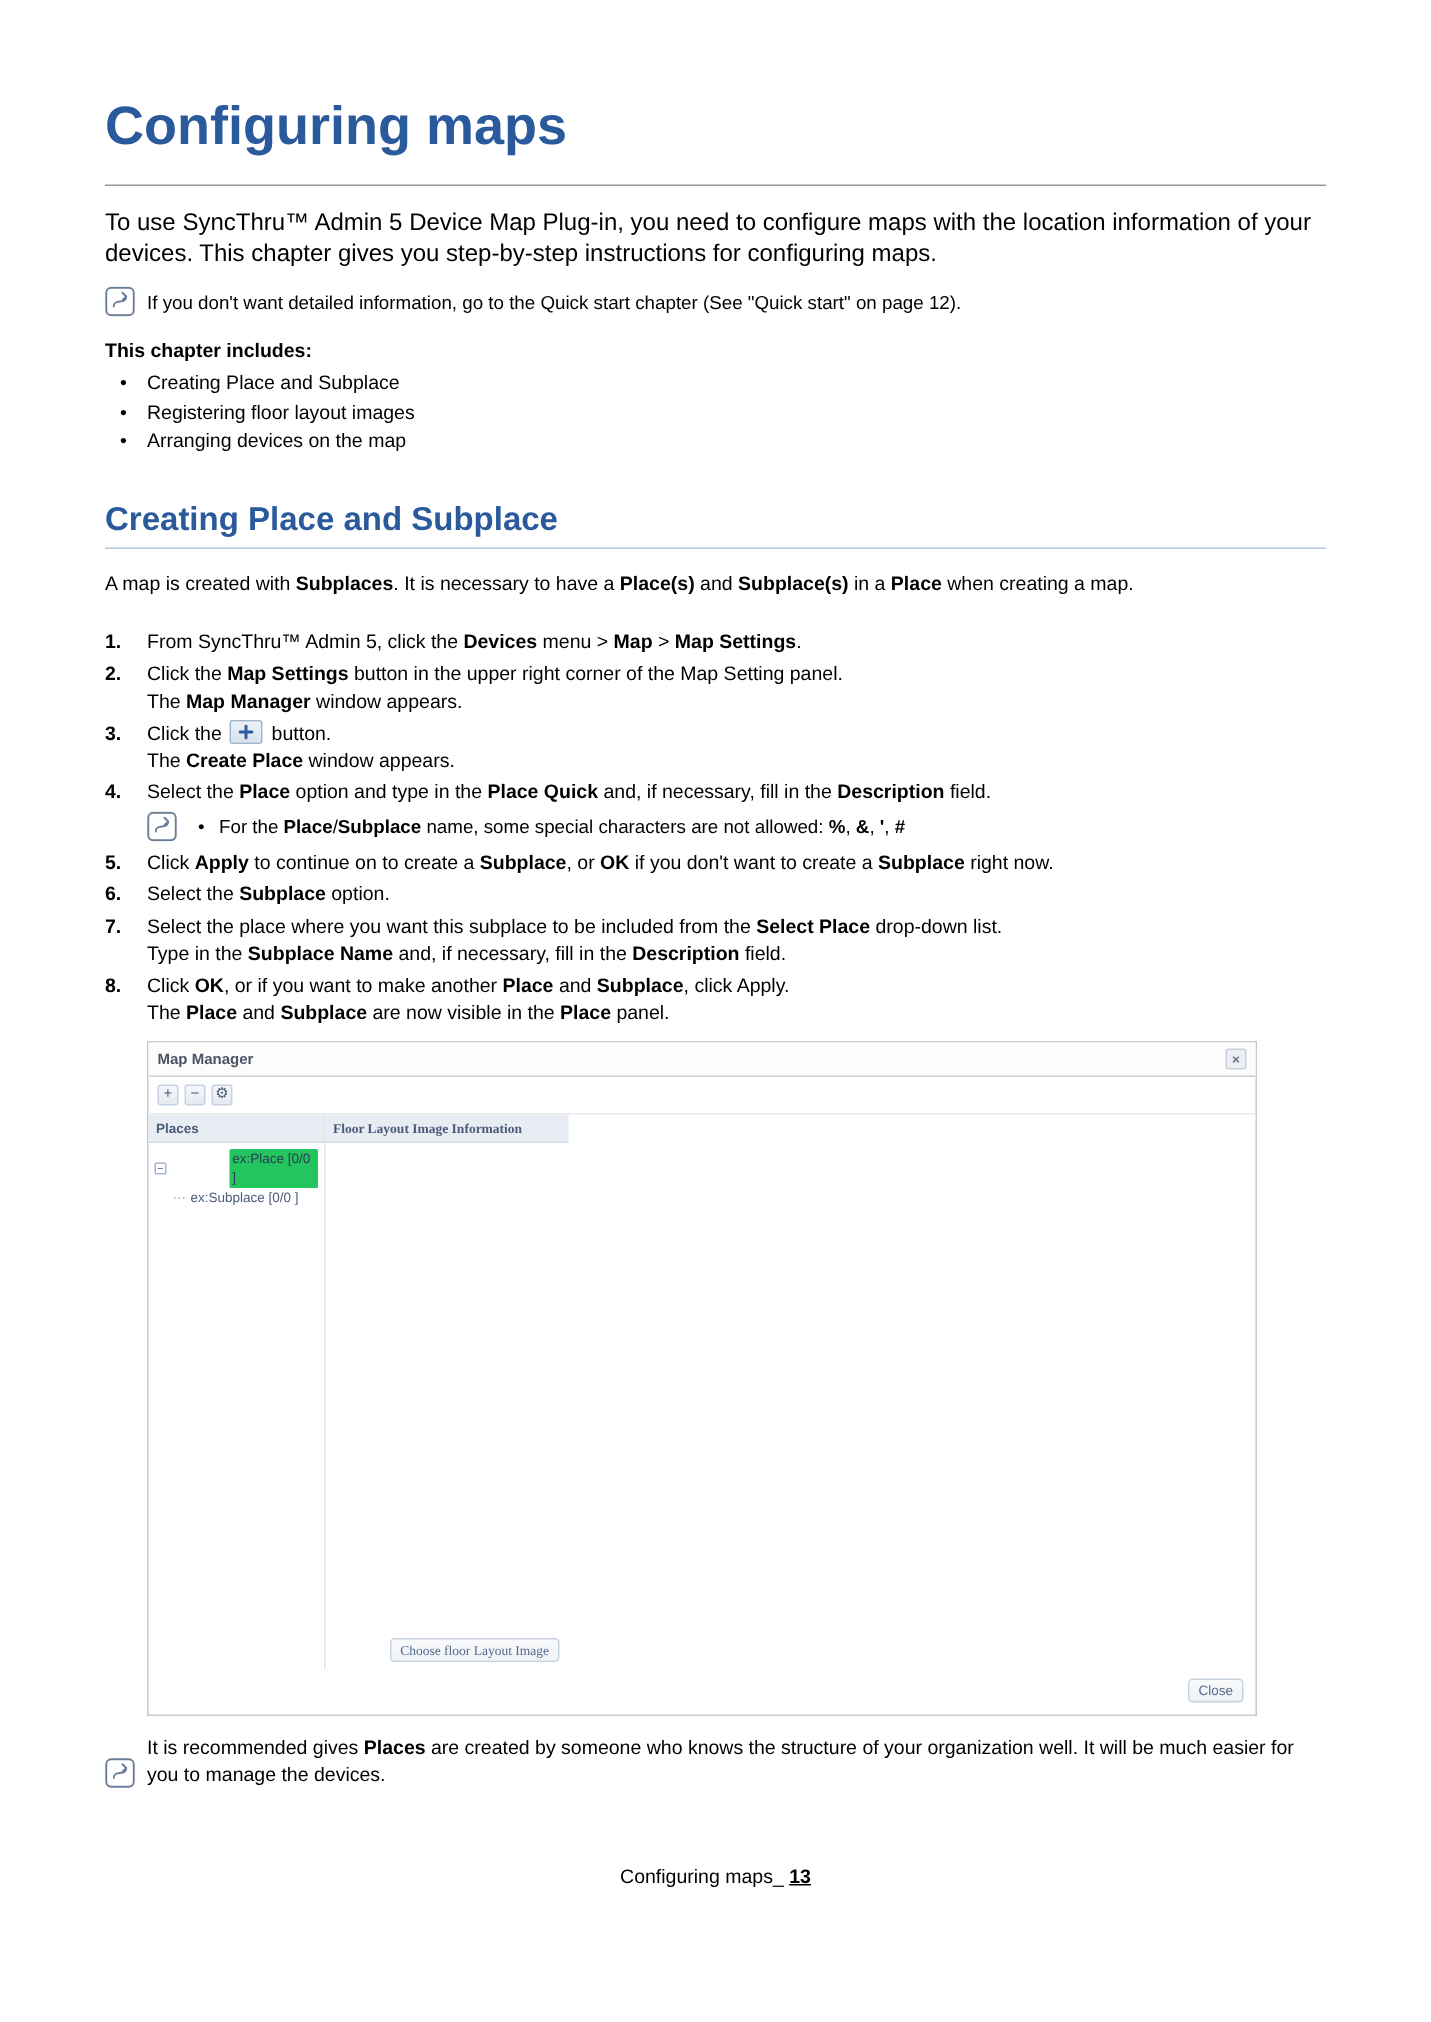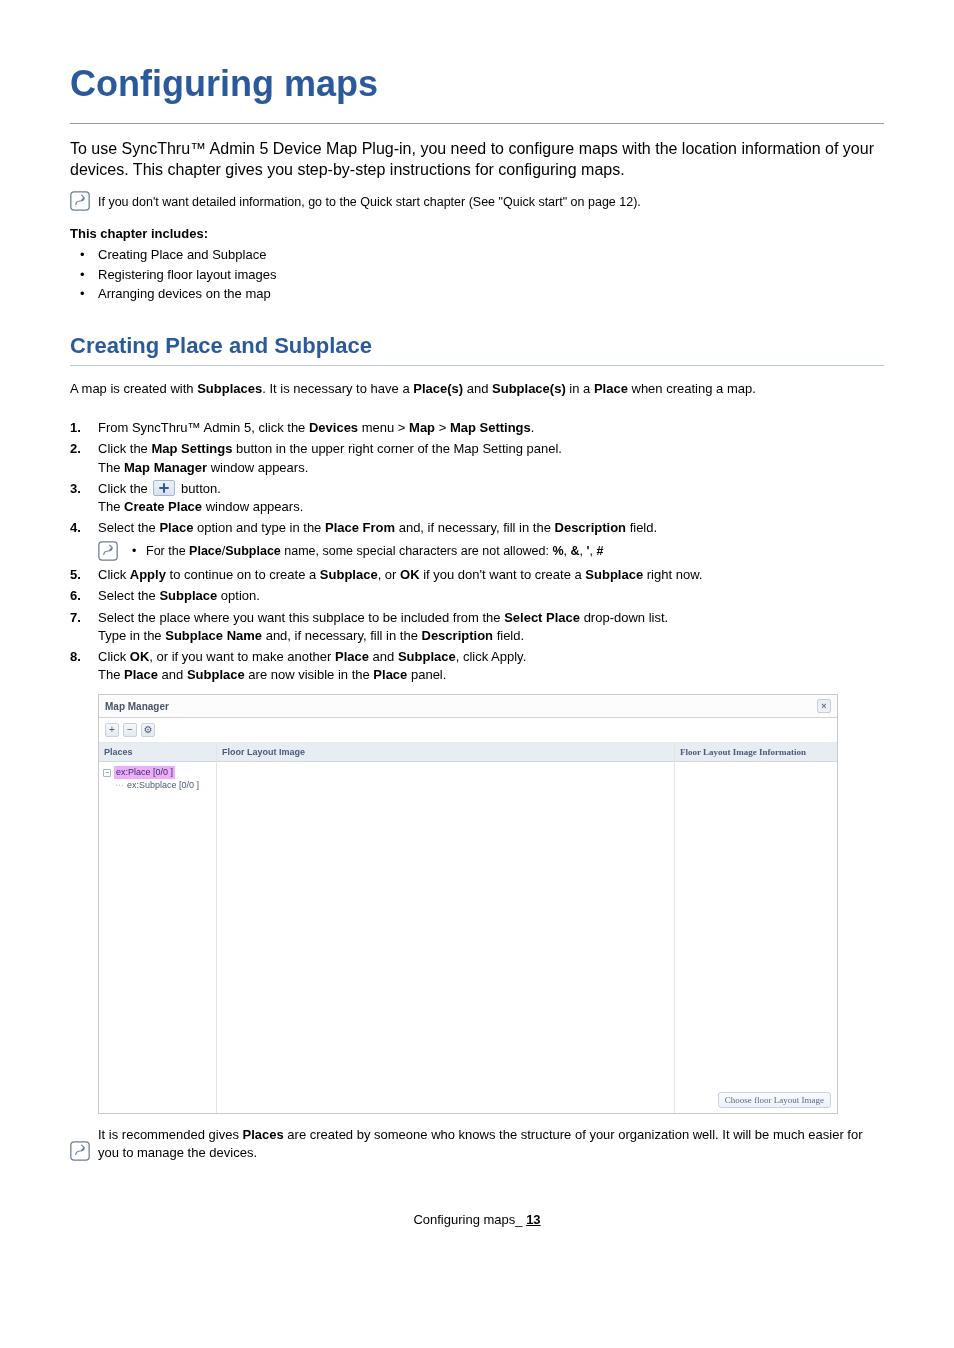--- a/index.html
+++ b/index.html
@@ -211,24 +211,25 @@
     color: #4b5b7a;
     line-height: 1.4;
   }
   .mm-tree .row { display:flex; align-items:center; gap:3px; }
   .mm-tree .row.child { padding-left: 12px; }
   .mm-tree .exp {
     width:8px;height:8px;border:1px solid #a3b4cf;display:inline-flex;align-items:center;justify-content:center;font-size:7px;line-height:1;border-radius:1px;
   }
   .mm-tree .dot { font-size:9px; color:#9fb0c9; }
   .mm-tree .sel {
-    background:#f0abfc;
+    background:#22c55e;
     padding: 0 2px;
     border-radius:1px;
     color:#2b3a56;
+    margin-left:39px;
   }
   .mm-right-body { flex:1; }
   .mm-choose {
     padding: 5px 6px;
     display:flex;
     justify-content:flex-end;
   }
   .mm-btn {
     display:inline-block;
     padding: 1px 6px;
@@ -293,21 +294,21 @@
   </li>
   <li><span class="num">3.</span>
     <span>Click the </span><span class="plus-btn">
         <svg viewBox="0 0 10 10">
           <path d="M5 1 V9 M1 5 H9" stroke="#2e5a9e" stroke-width="2" stroke-linecap="round"></path>
         </svg>
       </span><span> button.</span>
     <div class="subline"><span>The </span><span class="bold">Create Place</span><span> window appears.</span></div>
   </li>
   <li><span class="num">4.</span>
-    <span>Select the </span><span class="bold">Place</span><span> option and type in the </span><span class="bold">Place From</span><span> and, if necessary, fill in the </span><span class="bold">Description</span><span> field.</span>
+    <span>Select the </span><span class="bold">Place</span><span> option and type in the </span><span class="bold">Place Quick</span><span> and, if necessary, fill in the </span><span class="bold">Description</span><span> field.</span>
     <div class="note-sub-wrap">
       <span class="note-icon">
         <svg viewBox="0 0 24 24">
             <rect x="1" y="1" width="22" height="22" rx="4" fill="none" stroke="#6b7d96" stroke-width="1.5"></rect>
             <path d="M7 16 C7 9 17 15 17 8 M14 5 L17 8 L14 11" fill="none" stroke="#6b7d96" stroke-width="1.5" stroke-linecap="round" stroke-linejoin="round"></path>
           </svg>
       </span>
       <ul class="subbullets">
         <li>
           <span>For the </span><span class="bold">Place</span><span>/</span><span class="bold">Subplace</span><span> name, some special characters are not allowed: </span><span class="bold">%</span><span>, </span><span class="bold">&amp;</span><span>, </span><span class="bold">'</span><span>, </span><span class="bold">#</span>
@@ -349,30 +350,30 @@
           <div class="row">
               <span class="exp">−</span>
               <span class="sel">ex:Place [0/0 ]</span>
             </div>
           <div class="row child">
               <span class="dot">⋯</span>
               <span>ex:Subplace [0/0 ]</span>
             </div>
         </div>
       </div>
-      <div class="mm-center">
-        <div class="mm-colhdr">Floor Layout Image</div>
-      </div>
       <div class="mm-right">
         <div class="mm-colhdr">Floor Layout Image Information</div>
         <div class="mm-right-body"></div>
         <div class="mm-choose">
           <span class="mm-btn">Choose floor Layout Image</span>
         </div>
       </div>
+    </div>
+    <div class="mm-footer">
+      <span class="mm-btn">Close</span>
     </div>
   </div>
 </div>
 
 <div class="note-row">
   <span class="note-icon">
     <svg viewBox="0 0 24 24">
         <rect x="1" y="1" width="22" height="22" rx="4" fill="none" stroke="#6b7d96" stroke-width="1.5"></rect>
         <path d="M7 16 C7 9 17 15 17 8 M14 5 L17 8 L14 11" fill="none" stroke="#6b7d96" stroke-width="1.5" stroke-linecap="round" stroke-linejoin="round"></path>
       </svg>

